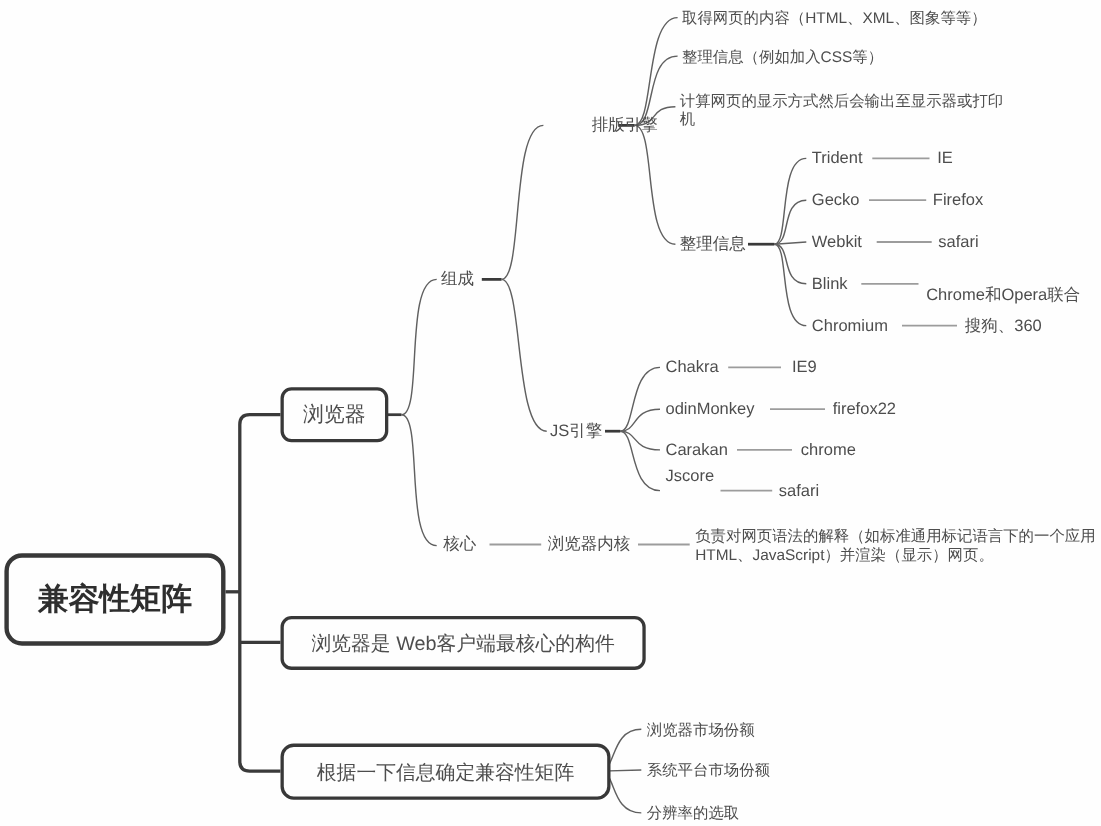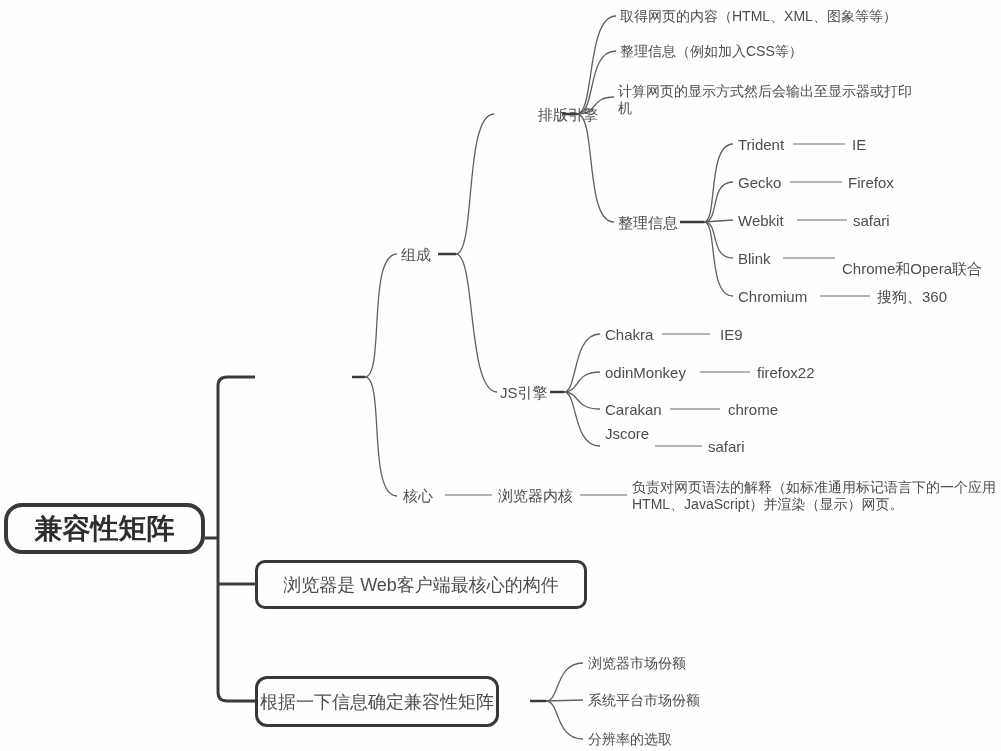--- a/index.html
+++ b/index.html
@@ -71,23 +71,24 @@
     <path class="dash" d="M783,258 H835"></path>
     <path class="dash" d="M820,296 H870"></path>
     <path class="dash" d="M662,334 H710"></path>
     <path class="dash" d="M700,372 H750"></path>
     <path class="dash" d="M670,409 H720"></path>
     <path class="dash" d="M655,446 H702"></path>
     <path class="dash" d="M445,495 H492"></path>
     <path class="dash" d="M580,495 H627"></path>
   </svg>
 
-  <div class="box root" style="left:4px;top:503px;width:201px;height:51px;border-radius:18px;">兼容性矩阵</div>
+  <div class="box root" style="left:4px;top:503px;width:201px;height:84px;">兼容性矩阵</div>
+  <div class="box" style="left:255px;top:352px;width:98px;height:50px;font-size:19px;">浏览器</div>
   <div class="box" style="left:255px;top:560px;width:332px;height:49px;font-size:18px;">浏览器是 Web客户端最核心的构件</div>
-  <div class="box" style="left:255px;top:676px;width:244px;height:51px;font-size:18px;border-radius:12px;">根据一下信息确定兼容性矩阵</div>
+  <div class="box" style="left:255px;top:676px;width:300px;height:51px;font-size:18px;border-radius:12px;">根据一下信息确定兼容性矩阵</div>
 
   <span class="lbl" style="left:401px;top:254px;">组成</span>
   <span class="lbl" style="left:403px;top:495px;">核心</span>
 
   <span class="lbl" style="left:498px;top:114px;margin-left:40px;">排版引擎</span>
   <span class="lbl" style="left:500px;top:392px;">JS引擎</span>
 
   <span class="lbl" style="left:620px;top:16px;font-size:14px;">取得网页的内容（HTML、XML、图象等等）</span>
   <span class="lbl" style="left:620px;top:51px;font-size:14px;">整理信息（例如加入CSS等）</span>
   <div class="blk" style="left:618px;top:83px;width:302px;">计算网页的显示方式然后会输出至显示器或打印机</div>

